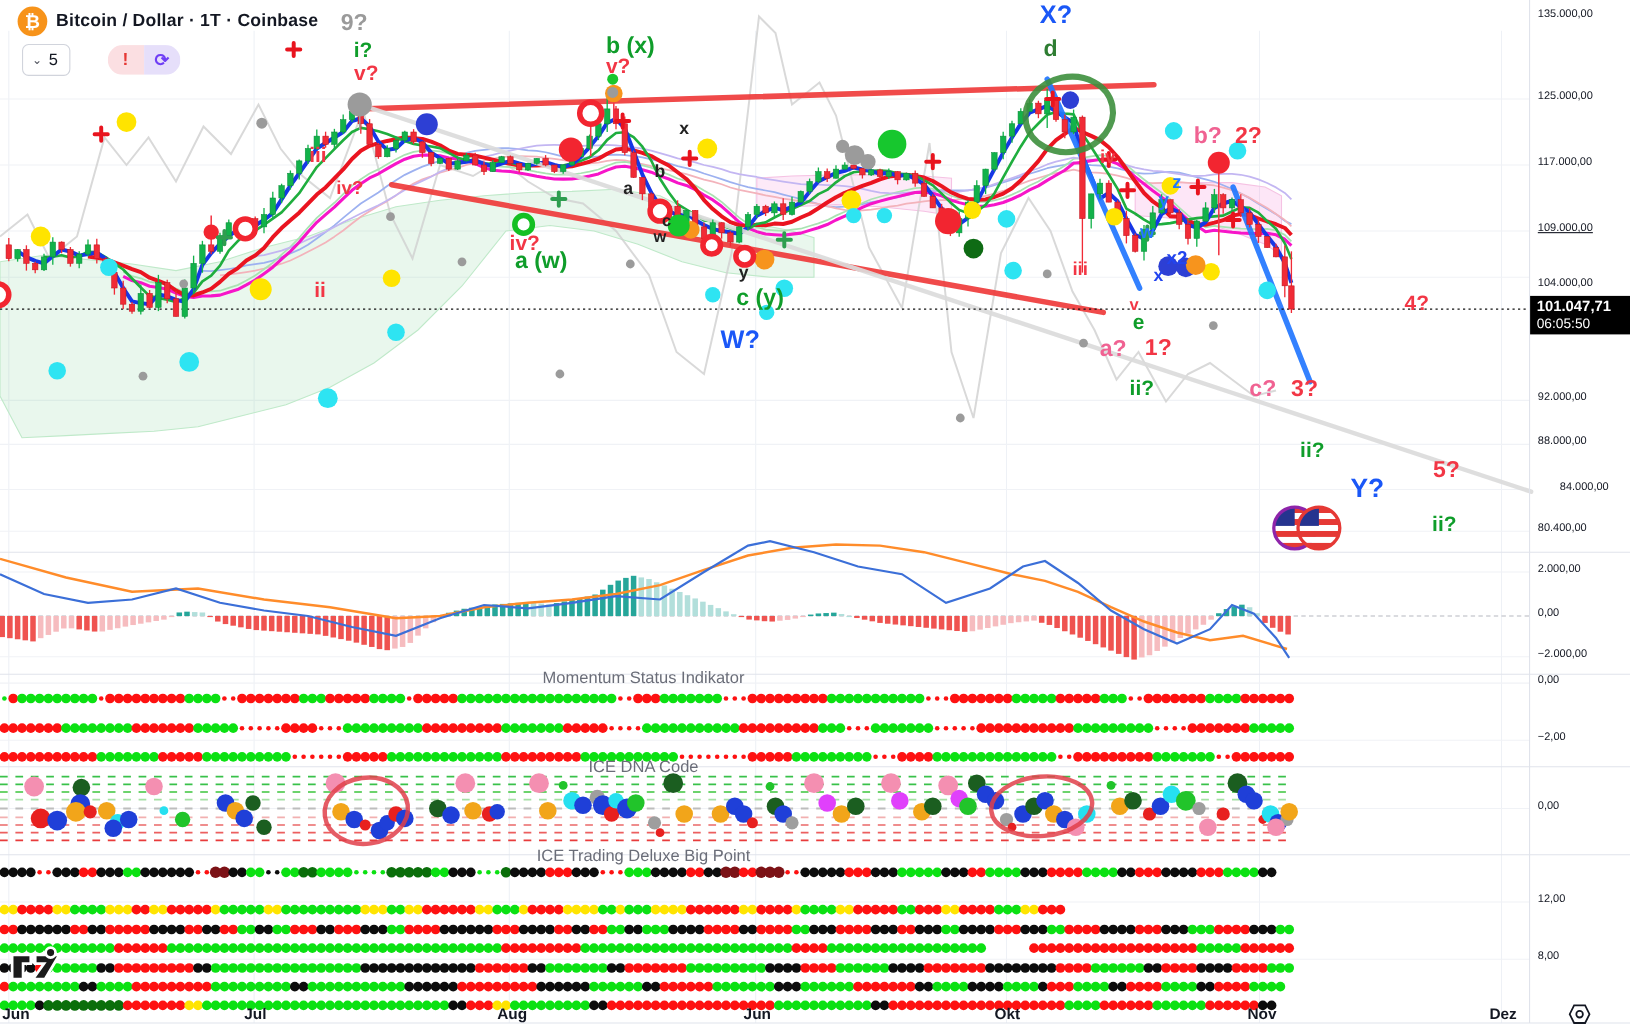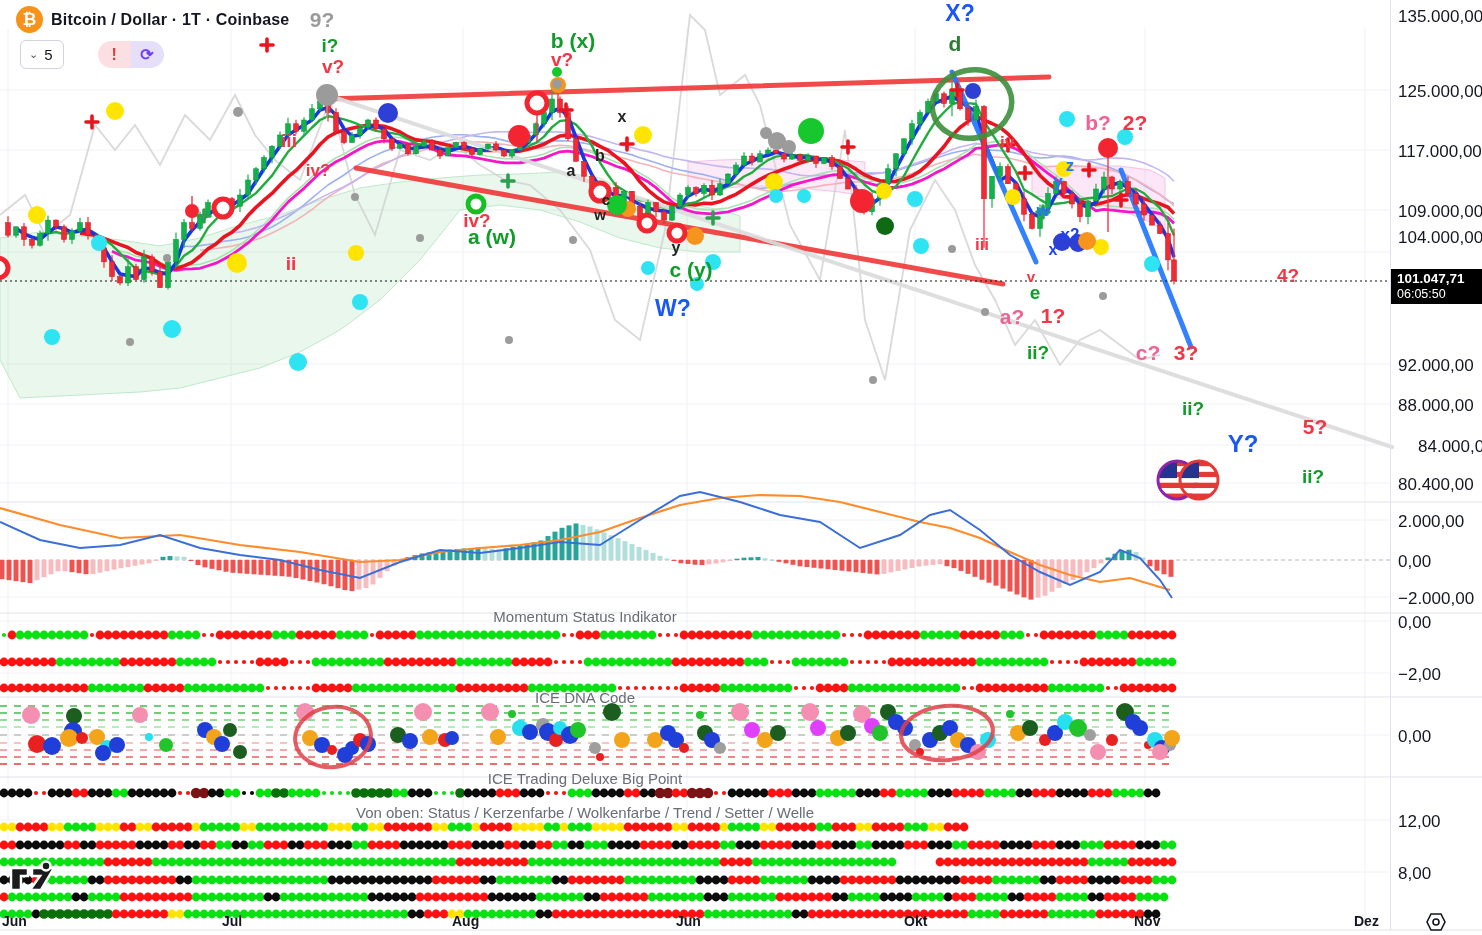--- a/index.html
+++ b/index.html
@@ -14,21 +14,21 @@
   .ohlc .vals{color:#f23645;}
   .ohlc b{font-weight:400;color:#131722;}
   .tbar{position:absolute;left:20px;top:40px;display:flex;align-items:center;gap:34px;z-index:5;}
   .intv{display:flex;align-items:center;gap:6px;background:#fff;border:1px solid #d1d4dc;border-radius:6px;
     padding:2px 10px 3px 8px;font-size:15px;color:#131722;height:22px;}
   .intv .chev{font-size:11px;color:#50535e;}
   .pill{display:flex;height:27px;border-radius:14px;overflow:hidden;}
   .pill .p1{width:33px;background:#fbdfe2;color:#e53935;font-weight:700;display:flex;align-items:center;justify-content:center;font-size:16px;}
   .pill .p2{width:33px;background:#e6dffa;color:#6f3ff5;font-weight:700;display:flex;align-items:center;justify-content:center;font-size:16px;}
   .ptitle{position:absolute;left:585px;transform:translateX(-50%);font-size:15px;color:#6a6d78;z-index:4;white-space:nowrap;}
-  .axis-tick{position:absolute;left:1398px;font-size:17px;color:#131722;z-index:4;}
+  .axis-tick{position:absolute;left:1398px;font-size:10px;color:#131722;z-index:4;}
   .badge{position:absolute;left:1391px;width:91px;background:#000;color:#fff;z-index:6;padding:2px 0 3px 6px;line-height:1.15;}
   .badge .bp{font-size:13.5px;font-weight:700;}
   .badge .bt{font-size:12.5px;}
   .month{position:absolute;top:913px;font-size:14px;font-weight:600;color:#131722;z-index:4;}
   .vline{position:absolute;top:0;width:1px;background:#e0e3eb;z-index:3;}
 </style>
 </head>
 <body>
 
 <div id="stage">
@@ -2275,28 +2275,27 @@
     </span>
     <span class="pill">
       <span class="p1">!</span>
       <span class="p2">⟳</span>
     </span>
   </div>
 
   <div class="ptitle" style="top:608px">Momentum Status Indikator</div>
   <div class="ptitle" style="top:689px">ICE DNA Code</div>
   <div class="ptitle" style="top:770px">ICE Trading Deluxe Big Point</div>
-  <div class="ptitle" style="top:804px">Von oben: Status / Kerzenfarbe / Wolkenfarbe / Trend / Setter / Welle</div>
 
   <div id="axis">
       <div class="axis-tick" style="top: 7px;">135.000,00</div>
       <div class="axis-tick" style="top: 82px;">125.000,00</div>
       <div class="axis-tick" style="top: 142px;">117.000,00</div>
-      <div class="axis-tick" style="top: 202px;">109.000,00</div>
-      <div class="axis-tick" style="top: 228px;">104.000,00</div>
+      <div class="axis-tick" style="top: 202px; text-decoration: underline;">109.000,00</div>
+      <div class="axis-tick" style="top: 252px;">104.000,00</div>
       <div class="axis-tick" style="top: 356px;">92.000,00</div>
       <div class="axis-tick" style="top: 396px;">88.000,00</div>
       <div class="axis-tick" style="top: 437px; margin-left: 20px;">84.000,00</div>
       <div class="axis-tick" style="top: 475px;">80.400,00</div>
       <div class="axis-tick" style="top: 512px; text-align: right;">2.000,00</div>
       <div class="axis-tick" style="top: 552px;">0,00</div>
       <div class="axis-tick" style="top: 589px;">−2.000,00</div>
       <div class="axis-tick" style="top: 613px;">0,00</div>
       <div class="axis-tick" style="top: 665px;">−2,00</div>
       <div class="axis-tick" style="top: 727px;">0,00</div>

